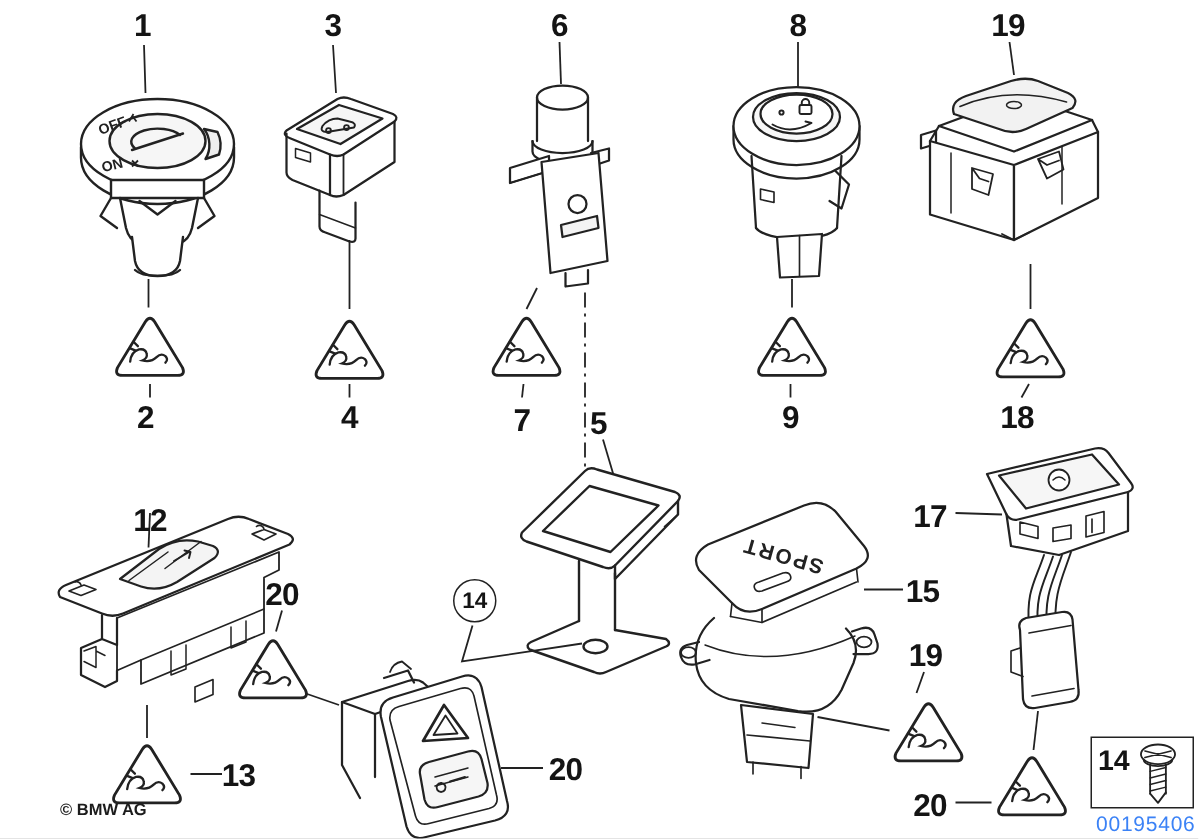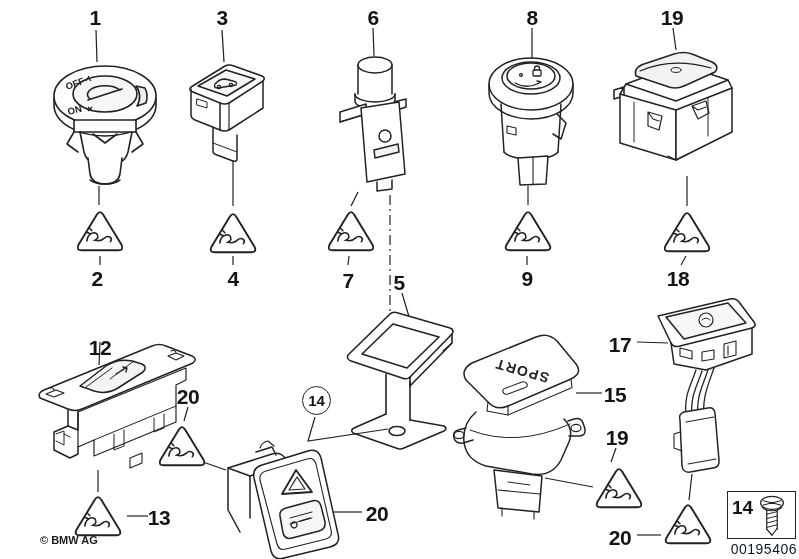--- a/index.html
+++ b/index.html
@@ -20,21 +20,21 @@
     font-weight:700;font-size:15px;line-height:27px;text-align:center;color:#141414;background:#fff;
   }
   .tri{position:absolute;}
   #lines{position:absolute;left:0;top:0;pointer-events:none;}
   .legend-box{
     position:absolute;border:1.6px solid #222;background:#fff;
     display:flex;align-items:flex-start;padding:3px 4px;box-sizing:border-box;
   }
   .legend-num{font-weight:700;font-size:19px;color:#141414;line-height:1;margin-top:3px;}
   .part-number{
-    position:absolute;font-size:14px;color:#0f172a;letter-spacing:0.5px;text-align:right;
+    position:absolute;font-size:14px;color:#3b82f6;letter-spacing:0.5px;text-align:right;
   }
   .copyright{
     position:absolute;font-weight:700;font-size:11px;color:#1c1c1c;margin-left:24px;
   }
 </style>
 </head>
 <body>
 
 <div id="canvas">
 

